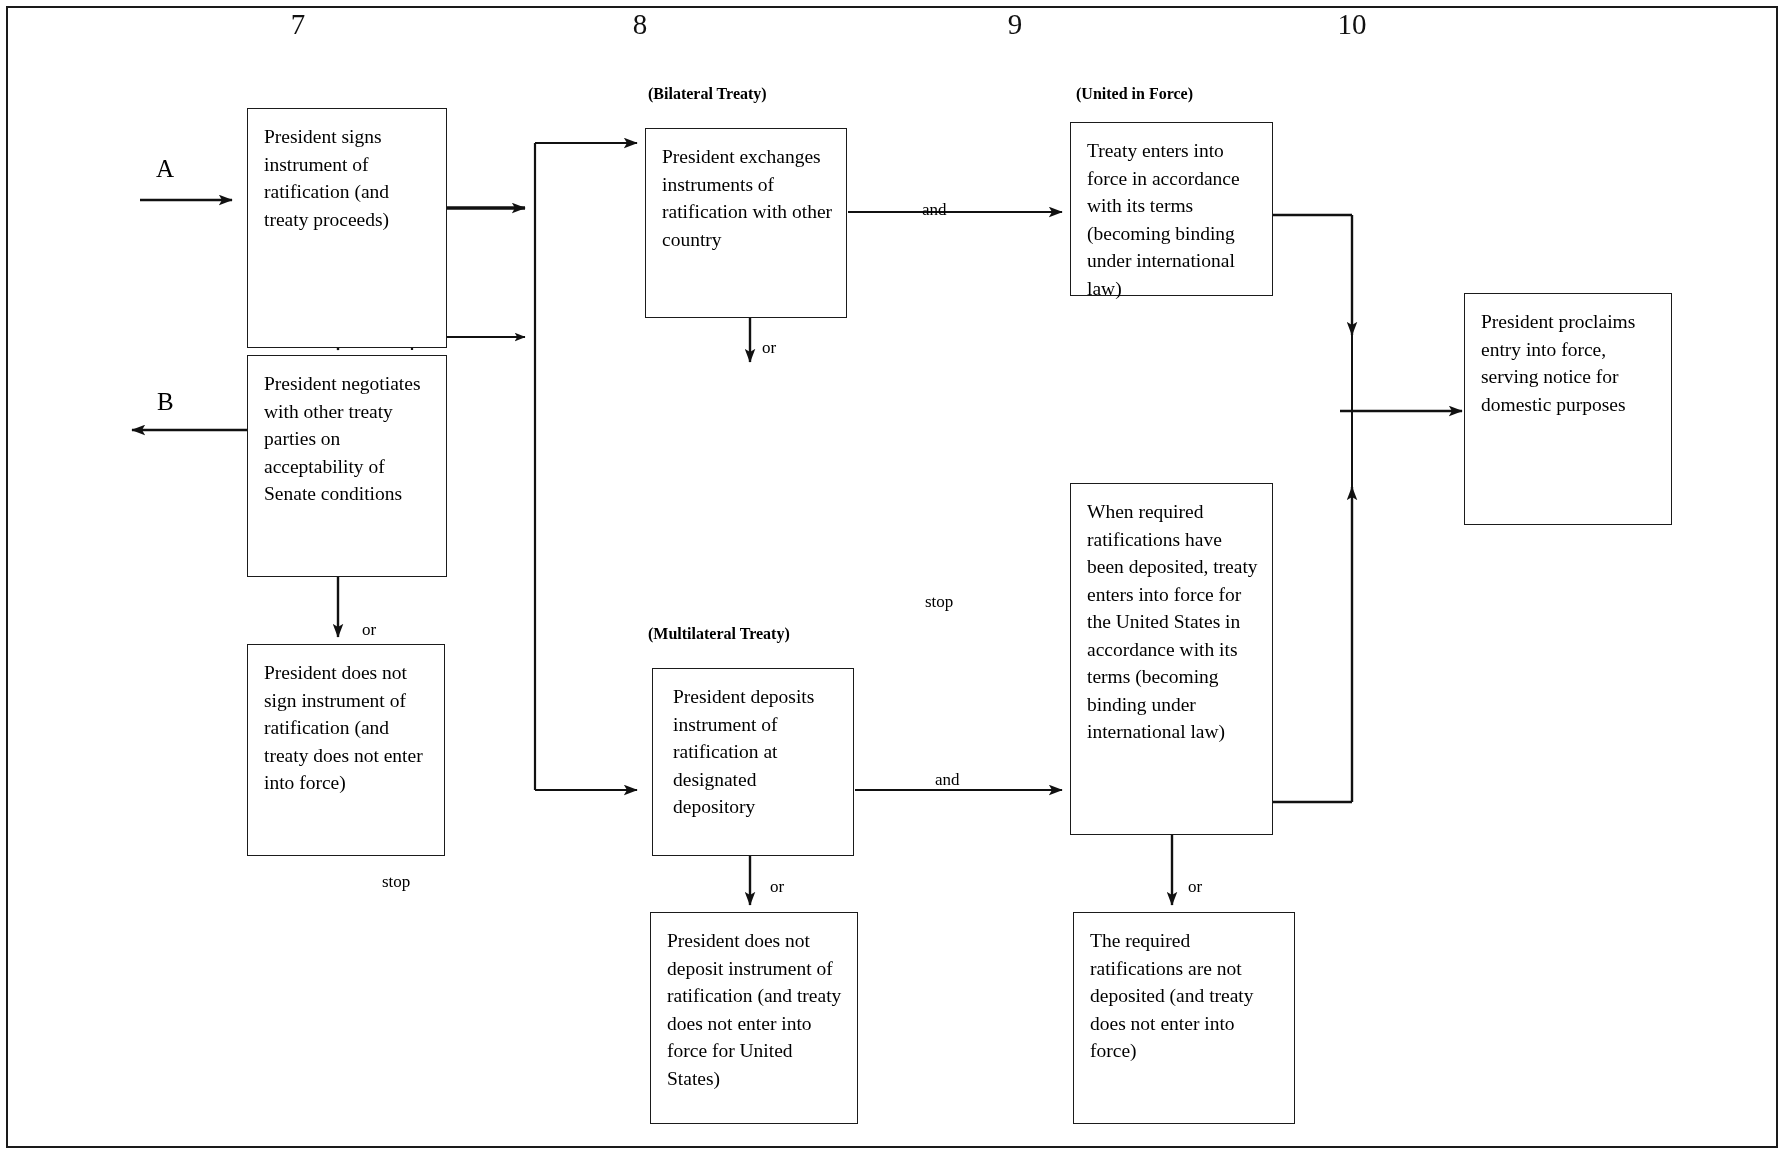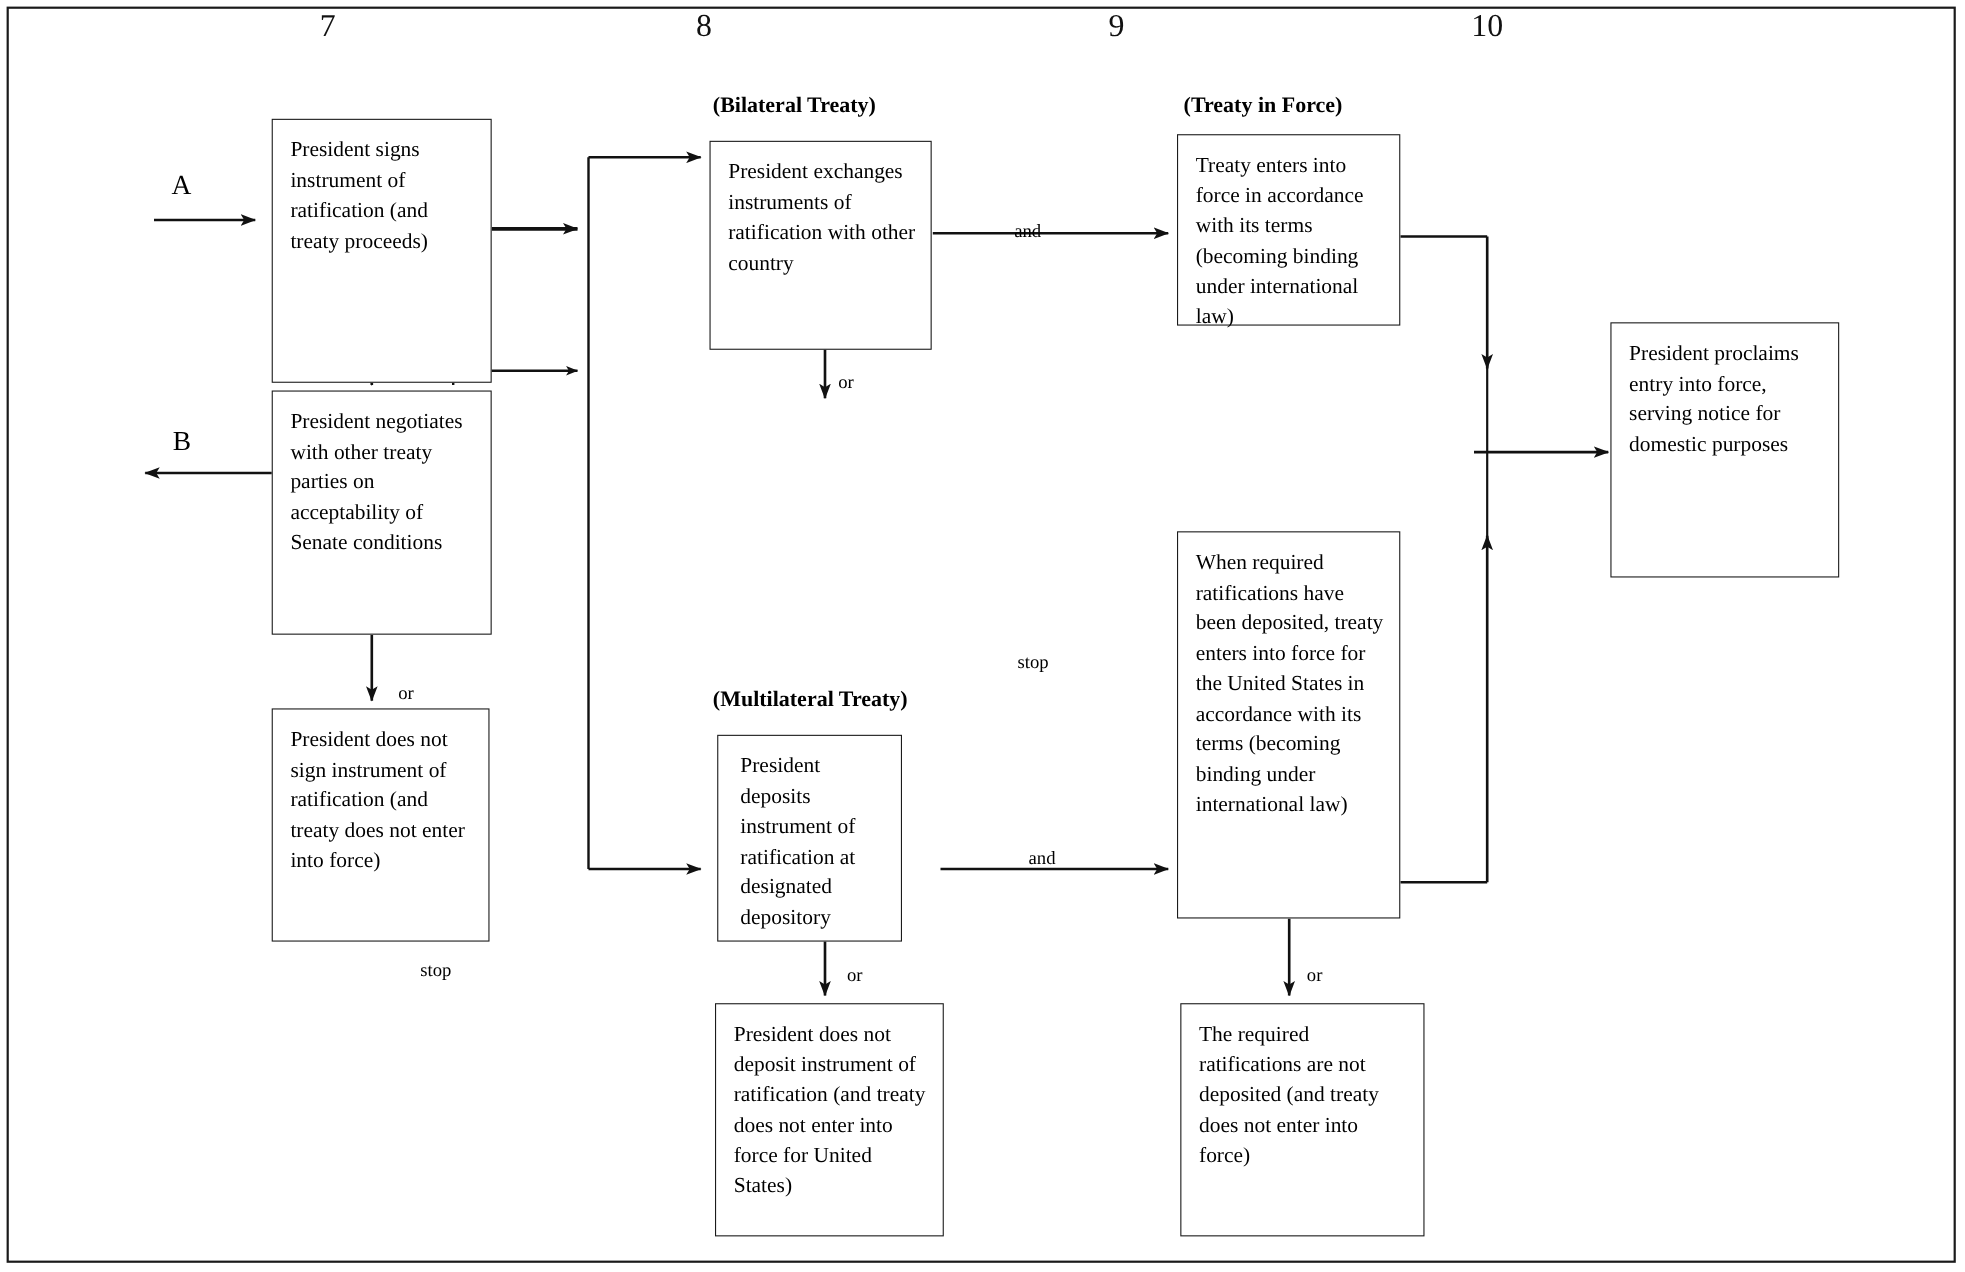--- a/index.html
+++ b/index.html
@@ -32,21 +32,21 @@
     background:#fff;
     box-sizing:border-box;
     font-size:19.5px;
     line-height:27.5px;
     color:#000;
     padding:14px 10px 8px 16px;
   }
   .node .txt{display:block;}
   .grp-label{
     position:absolute;
-    font-size:20px;
+    font-size:16px;
     font-weight:bold;
     color:#000;
     white-space:nowrap;
   }
   .edge-label{
     position:absolute;
     font-size:17px;
     color:#000;
     white-space:nowrap;
   }
@@ -120,21 +120,21 @@
 
       <line x1="1172" y1="835" x2="1172" y2="905" stroke-width="2.4" marker-end="url(#ahb)"></line>
     </g>
   </svg>
 
   <div class="tag" style="left:156px;top:155px;">A</div>
   <div class="tag" style="left:157px;top:388px;">B</div>
 
   <div class="grp-label" style="left:648px;top:85px;">(Bilateral Treaty)</div>
   <div class="grp-label" style="left:648px;top:625px;">(Multilateral Treaty)</div>
-  <div class="grp-label" style="left:1076px;top:85px;">(Treaty in Force)</div>
+  <div class="grp-label" style="left:1076px;top:85px;">(United in Force)</div>
 
   <div class="edge-label" style="left:362px;top:305px;">or</div>
   <div class="edge-label" style="left:362px;top:620px;">or</div>
   <div class="edge-label" style="left:382px;top:872px;">stop</div>
 
   <div class="edge-label" style="left:762px;top:338px;">or</div>
   <div class="edge-label" style="left:770px;top:877px;">or</div>
 
   <div class="edge-label" style="left:922px;top:200px;">and</div>
   <div class="edge-label" style="left:935px;top:770px;">and</div>
@@ -152,21 +152,21 @@
 
   <div class="node" style="left:247px;top:644px;width:198px;height:212px;">
     <span class="txt">President does not sign instrument of ratification (and treaty does not enter into force)</span>
   </div>
 
   <div class="node" style="left:645px;top:128px;width:202px;height:190px;">
     <span class="txt">President exchanges instruments of ratification with other country</span>
   </div>
 
 
-  <div class="node" style="left:652px;top:668px;width:168px;height:188px;padding-left:20px;">
+  <div class="node" style="left:652px;top:668px;width:202px;height:188px;padding-left:20px;">
     <span class="txt">President deposits instrument of ratification at designated depository</span>
   </div>
 
   <div class="node" style="left:650px;top:912px;width:208px;height:212px;">
     <span class="txt">President does not deposit instrument of ratification (and treaty does not enter into force for United States)</span>
   </div>
 
   <div class="node" style="left:1070px;top:122px;width:203px;height:174px;">
     <span class="txt">Treaty enters into force in accordance with its terms (becoming binding under  international law)</span>
   </div>

